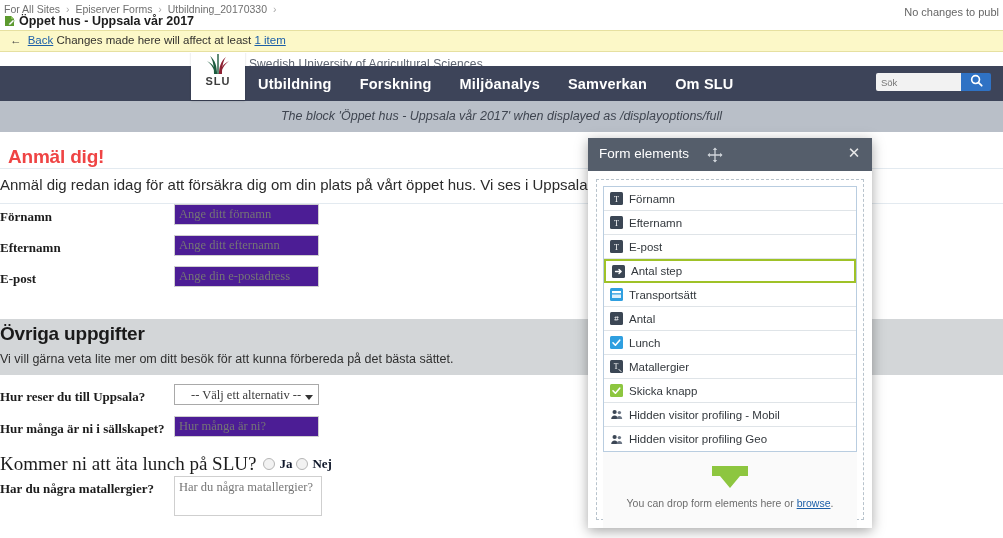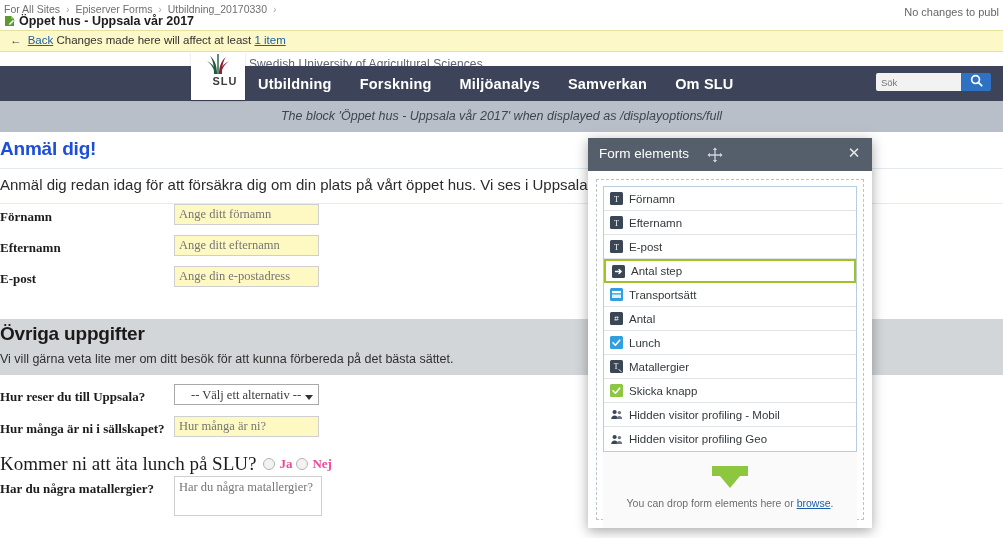--- a/index.html
+++ b/index.html
@@ -37,68 +37,68 @@
 
   .navbar{position:absolute;left:0;top:13px;width:1003px;height:35px;background:#3d4459;}
   .nav-items{position:absolute;left:258px;top:0;height:35px;display:flex;align-items:center;gap:28px;}
   .nav-item{color:#ffffff;font-size:14.5px;font-weight:bold;letter-spacing:.2px;white-space:nowrap;cursor:pointer;
     font-family:"Liberation Sans",sans-serif;}
 
   .logo-box{position:absolute;left:191px;top:-8px;width:54px;height:55px;background:#fff;
     box-shadow:0 1px 2px rgba(0,0,0,.18);z-index:5;}
   .logo-mark{position:absolute;left:9px;top:6px;width:36px;height:24px;}
   .logo-text{position:absolute;left:0;top:30px;width:54px;text-align:center;
-    font-size:11px;font-weight:bold;letter-spacing:1px;color:#3d3d3d;padding-left:7px;}
+    font-size:11px;font-weight:bold;letter-spacing:1px;color:#3d3d3d;}
 
   .searchwrap{position:absolute;right:12px;top:20px;display:flex;align-items:center;z-index:6;}
   .search-input{width:85px;height:18px;border:none;background:#f2f2f2;font-size:9.5px;color:#888;
     padding:0 5px;box-sizing:border-box;border-radius:2px 0 0 2px;font-family:"Liberation Sans",sans-serif;}
   .search-btn{width:30px;height:18px;background:#2f72c4;border:none;cursor:pointer;
     display:flex;align-items:center;justify-content:center;border-radius:0 2px 2px 0;}
 
   .displaynote{position:absolute;left:0;top:48px;width:1003px;height:31px;background:#b9bfc8;}
   .displaynote span{position:absolute;left:0;top:8px;width:1003px;text-align:center;
     font-style:italic;font-size:12.5px;color:#3f4550;}
 
   
   .block{position:absolute;left:0;top:79px;width:1003px;}
 
   .band-white{background:#ffffff;}
   .hdr1{position:relative;height:36px;border-bottom:1px solid #e3eaf0;}
-  .hdr1 h2{margin:0;position:absolute;left:0;top:6px;font-size:19px;font-weight:bold;color:#1d4ed8;
+  .hdr1 h2{margin:8px;position:absolute;left:0;top:6px;font-size:19px;font-weight:bold;color:#ef4444;
     font-family:"Liberation Sans",sans-serif;letter-spacing:-.2px;}
   .intro{position:relative;height:34px;border-bottom:1px solid #e3eaf0;}
   .intro p{margin:0;position:absolute;left:0;top:7px;font-size:15px;color:#2b2b2b;white-space:nowrap;}
 
   .formrow{position:relative;height:30px;}
   .flabel{position:absolute;left:0;top:5px;font-size:13px;font-weight:bold;color:#1c1c1c;
     font-family:"Liberation Serif",serif;white-space:nowrap;}
   .fctrl{position:absolute;left:174px;top:0;}
-  .tinput{width:145px;height:21px;border:1px solid #cfcfcf;background:#fef9c3;box-sizing:border-box;
+  .tinput{width:145px;height:21px;border:1px solid #cfcfcf;background:#4c1d95;box-sizing:border-box;
     font-size:12.5px;color:#8d8d8d;padding:0 4px;font-family:"Liberation Serif",serif;}
   .tsel{width:145px;height:21px;border:1px solid #a9a9a9;background:#fff;box-sizing:border-box;
     font-size:12.5px;color:#3a3a3a;padding:0 16px;font-family:"Liberation Serif",serif;
     -webkit-appearance:none;appearance:none;}
   .selwrap{position:relative;width:145px;}
   .selcaret{position:absolute;right:6px;top:7px;width:0;height:0;border-left:4px solid transparent;
     border-right:4px solid transparent;border-top:5px solid #333;pointer-events:none;}
   .tarea{width:148px;height:40px;border:1px solid #cfcfcf;background:#fff;box-sizing:border-box;
     font-size:12.5px;color:#8d8d8d;padding:3px 4px;resize:none;font-family:"Liberation Serif",serif;
     line-height:15px;}
 
   .band-grey{background:#d3d6d8;}
   .hdr2{position:relative;height:33px;}
   .hdr2 h2{margin:0;position:absolute;left:0;top:4px;font-size:19px;font-weight:bold;color:#1a1a1a;letter-spacing:-.2px;}
   .sub2{position:relative;height:23px;}
   .sub2 p{margin:0;position:absolute;left:0;top:0;font-size:12.5px;color:#2f2f2f;white-space:nowrap;}
 
   .radiorow{position:relative;height:28px;}
   .radiorow .inline{position:absolute;left:0;top:5px;display:flex;align-items:center;gap:4px;white-space:nowrap;}
   .radio{width:10px;height:10px;border:1px solid #b5b5b5;border-radius:50%;background:#f2f2f2;display:inline-block;}
-  .ropt{font-size:13px;font-weight:bold;color:#ec4899;font-family:"Liberation Serif",serif;}
+  .ropt{font-size:13px;font-weight:bold;color:#0f172a;font-family:"Liberation Serif",serif;}
   .rq{font-size:19px;color:#1c1c1c;font-family:"Liberation Serif",serif;margin-right:3px;}
 
   
   .dialog{position:absolute;left:588px;top:138px;width:284px;height:390px;
     background:#f7f7f7;box-shadow:0 3px 12px rgba(0,0,0,.35);}
   .dlg-head{position:absolute;left:0;top:0;width:284px;height:33px;background:#555e6b;}
   .dlg-title{position:absolute;left:11px;top:8px;font-size:13.5px;color:#fff;font-weight:normal;}
   .dlg-move{position:absolute;left:118px;top:8px;width:18px;height:18px;cursor:move;}
   .dlg-close{position:absolute;right:10px;top:7px;width:16px;height:16px;cursor:pointer;
     color:#e9e9e9;font-size:15px;line-height:16px;text-align:center;}

